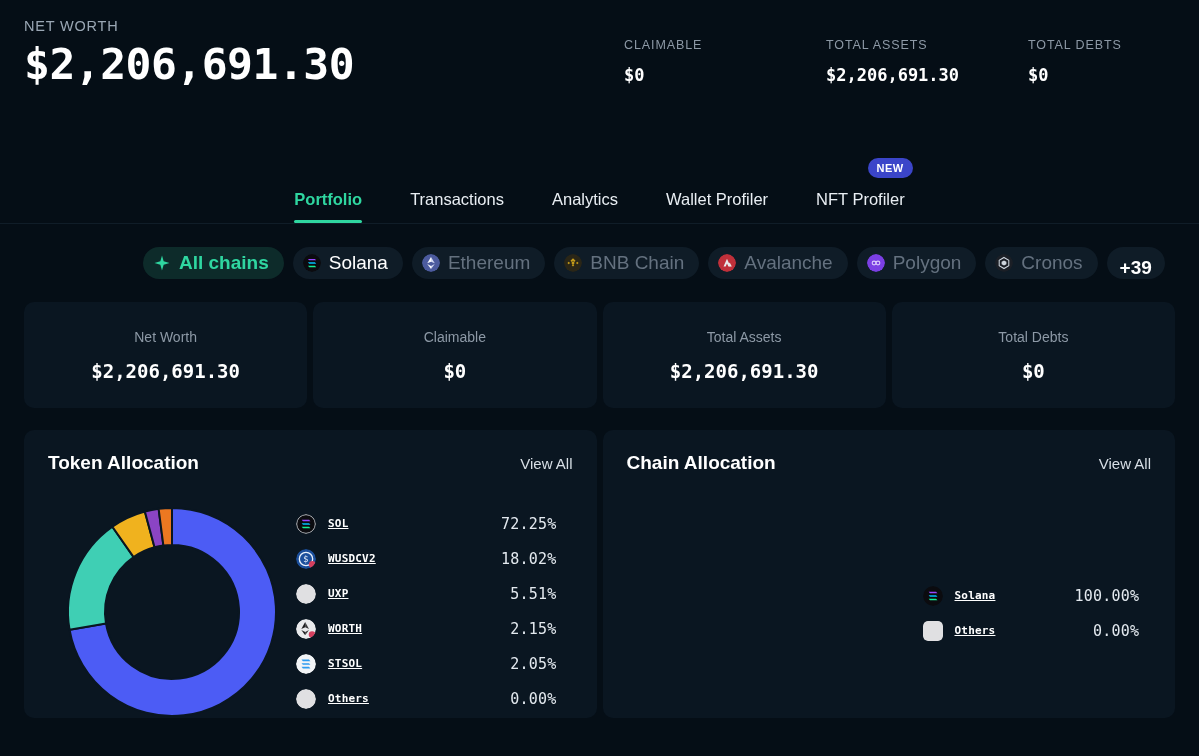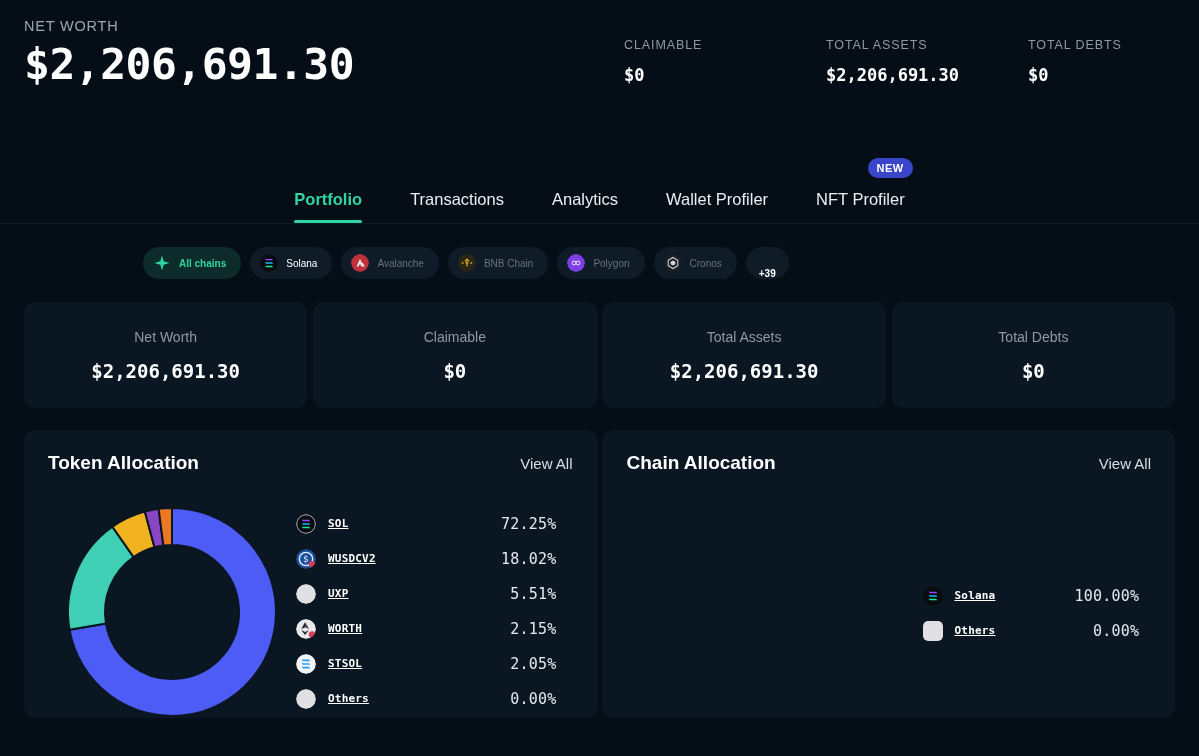--- a/index.html
+++ b/index.html
@@ -105,21 +105,21 @@
     gap: 9px;
   }
   .chip {
     display: flex;
     align-items: center;
     gap: 8px;
     height: 32px;
     padding: 0 15px 0 10px;
     border-radius: 16px;
     background: #0f1c27;
-    font-size: 10px;
+    font-size: 19px;
     color: #64717f;
     cursor: pointer;
     white-space: nowrap;
   }
   .chip.allchains { background: #0d2b2a; color: #2fd6a0; font-weight: 700; }
   .chip.selected { color: #ffffff; }
   .chip.plus { padding: 0 13px; color: #ffffff; font-weight: 600; align-items: flex-end; }
   .chip-ico {
     width: 18px; height: 18px;
     border-radius: 50%;
@@ -264,40 +264,50 @@
   <div class="chip selected">
     <svg class="chip-ico" viewBox="0 0 24 24">
       <circle cx="12" cy="12" r="12" fill="#0b0b0f"></circle>
       <path d="M6.6 15.6 h9.3 l1.7 1.9 H8.3 Z" fill="#14f195"></path>
       <path d="M6.6 11.1 h9.3 l1.7 1.9 H8.3 Z" fill="#00c2ff"></path>
       <path d="M6.6 6.5 h9.3 l1.7 1.9 H8.3 Z" fill="#9945ff"></path>
     </svg>
     <span>Solana</span>
   </div>
 
-
   <div class="chip">
     <svg class="chip-ico" viewBox="0 0 24 24">
-      <circle cx="12" cy="12" r="12" fill="#c0303a"></circle>
-      <path d="M12 6.4 L16.6 16.6 H13.8 L12 12.6 L10.2 16.6 H7.4 Z" fill="#e9e9ea"></path>
-      <path d="M15.6 11.4 L18.4 16.6 H15.6 L14.2 13.6 Z" fill="#e9e9ea"></path>
-    </svg>
-    <span>Avalanche</span>
+      <circle cx="12" cy="12" r="12" fill="#4c5b9e"></circle>
+      <path d="M12 4 L12 10.2 L17 12.4 Z" fill="#d5dcf5"></path>
+      <path d="M12 4 L7 12.4 L12 10.2 Z" fill="#fbfcff"></path>
+      <path d="M12 16.1 L12 20 L17 13.4 Z" fill="#d5dcf5"></path>
+      <path d="M12 20 L12 16.1 L7 13.4 Z" fill="#fbfcff"></path>
+    </svg>
+    <span>Ethereum</span>
   </div>
 
   <div class="chip">
     <svg class="chip-ico" viewBox="0 0 24 24">
       <circle cx="12" cy="12" r="12" fill="#2a2617"></circle>
       <path d="M12 5.5 L15.4 8.9 L13.7 10.6 L12 8.9 L10.3 10.6 L8.6 8.9 Z" fill="#c49b1a"></path>
       <path d="M12 13.4 L13.7 15.1 L12 16.8 L10.3 15.1 Z" fill="#c49b1a"></path>
       <circle cx="12" cy="12" r="1.9" fill="#c49b1a"></circle>
       <path d="M6.3 10.3 L8 12 L6.3 13.7 L4.6 12 Z" fill="#c49b1a"></path>
       <path d="M17.7 10.3 L19.4 12 L17.7 13.7 L16 12 Z" fill="#c49b1a"></path>
     </svg>
     <span>BNB Chain</span>
+  </div>
+
+  <div class="chip">
+    <svg class="chip-ico" viewBox="0 0 24 24">
+      <circle cx="12" cy="12" r="12" fill="#c0303a"></circle>
+      <path d="M12 6.4 L16.6 16.6 H13.8 L12 12.6 L10.2 16.6 H7.4 Z" fill="#e9e9ea"></path>
+      <path d="M15.6 11.4 L18.4 16.6 H15.6 L14.2 13.6 Z" fill="#e9e9ea"></path>
+    </svg>
+    <span>Avalanche</span>
   </div>
 
   <div class="chip">
     <svg class="chip-ico" viewBox="0 0 24 24">
       <circle cx="12" cy="12" r="12" fill="#7b3fe4"></circle>
       <circle cx="9.4" cy="12" r="2.5" fill="none" stroke="#d9c8fb" stroke-width="1.5"></circle>
       <circle cx="14.6" cy="12" r="2.5" fill="none" stroke="#d9c8fb" stroke-width="1.5"></circle>
     </svg>
     <span>Polygon</span>
   </div>

